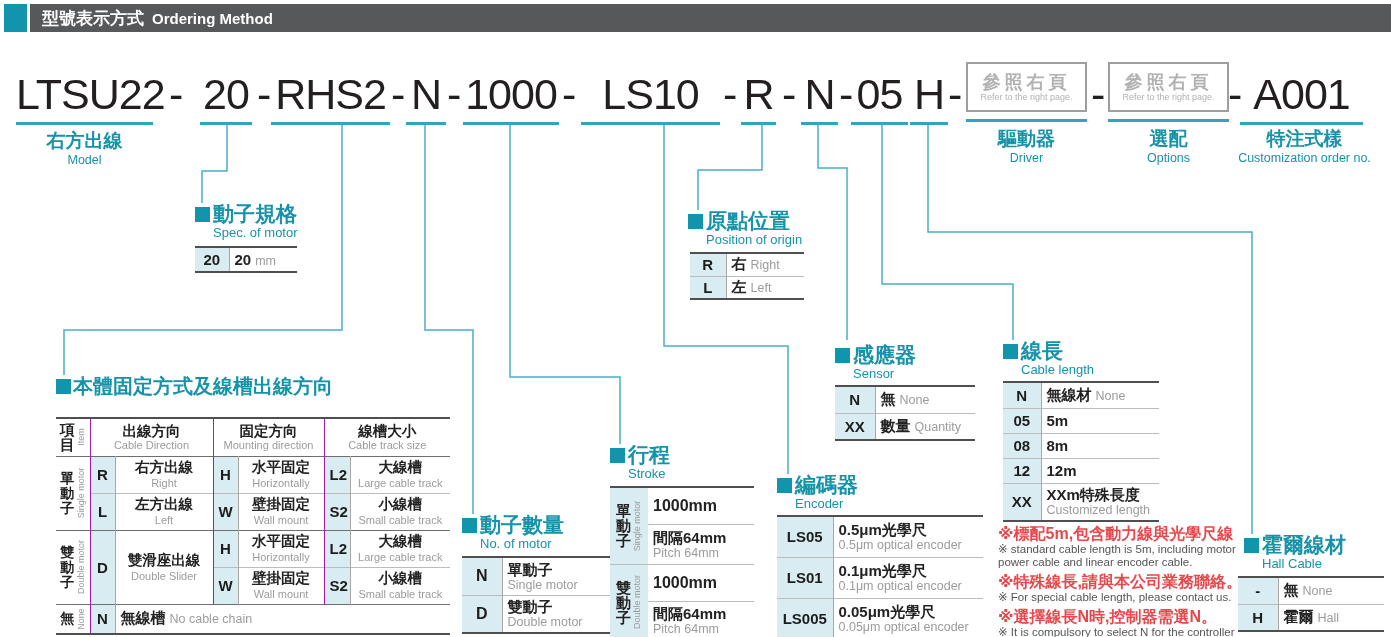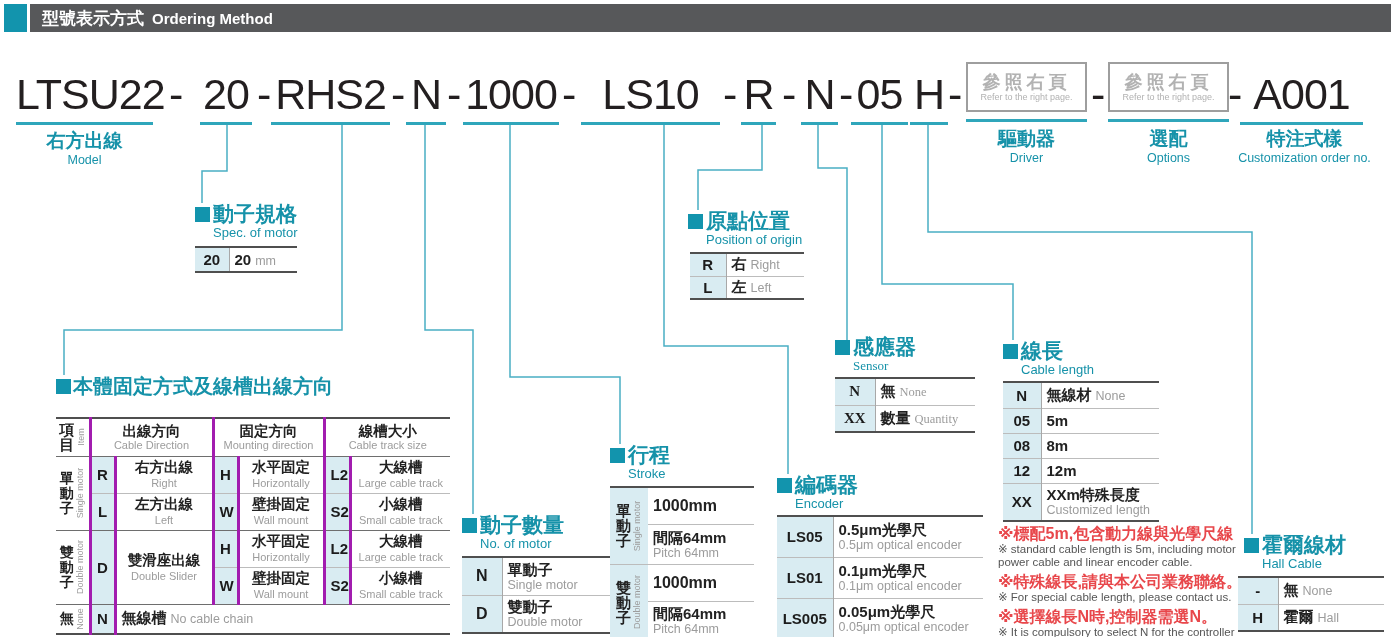--- a/index.html
+++ b/index.html
@@ -32,21 +32,21 @@
   .dtable{border-top:2px solid #4f4f4f;border-bottom:2px solid #4f4f4f;}
   .dtable td{border-top:1px solid #bcbcbc;padding:0 5px;vertical-align:middle;box-sizing:border-box;}
   .dtable tr:first-child td{border-top:none;}
   .key{background:#d9ecf2;font-weight:bold;font-size:15px;color:#1c1c1c;text-align:center;border-right:1px solid #a8a8a8;padding:0 2px;}
   .vin{white-space:nowrap;}
   .vin .zh{font-weight:bold;font-size:15px;color:#222;}
   .vin .en{font-size:12.5px;color:#9c9c9c;margin-left:4px;}
   .vstack .zh{font-weight:bold;font-size:15px;color:#222;line-height:17px;display:block;}
   .vstack .en{font-size:12.5px;color:#9c9c9c;line-height:14px;display:block;}
   
-  .big td{border-left:3px solid #a21caf;}
+  .big td{border-left:1px solid #a21caf;}
   .big .vcell{border-left:none;}
   .big .gsep td{border-top:1.5px solid #6e6e6e;}
   .big .hzh{font-size:14.5px;font-weight:bold;color:#222;line-height:16px;display:block;text-align:center;}
   .big .hen{font-size:11px;color:#9c9c9c;line-height:12px;display:block;text-align:center;white-space:nowrap;}
   .big .vstack .zh{font-size:14.5px;text-align:center;}
   .big .vstack .en{font-size:11px;text-align:center;white-space:nowrap;}
   
   .vcell{padding:0 !important;}
   .vflex{display:flex;flex-direction:row;align-items:center;justify-content:center;height:100%;}
   .vzh2{width:16px;word-break:break-all;line-height:15px;font-weight:bold;font-size:14px;color:#222;text-align:center;}
@@ -423,21 +423,21 @@
         <td class="key">LS005</td>
         <td class="vstack">
               <span class="zh">0.05μm光學尺</span>
               <span class="en">0.05μm optical encoder</span>
             </td>
       </tr>
     </tbody>
       </table>
   </div>
 
-  <div class="blk" style="left:835px;top:336px;font-family:Liberation Serif, serif;">
+  <div class="blk" style="left:835px;top:344px;">
     <div class="blk-title">
         <span class="blk-sq"></span>
       <span class="blk-zh">感應器</span>
       </div>
     <div class="blk-en">Sensor</div>
     <table class="dtable" style="width:140px;margin-top:4px;">
       <colgroup>
           <col style="width:40px;">
           <col>
         </colgroup>

